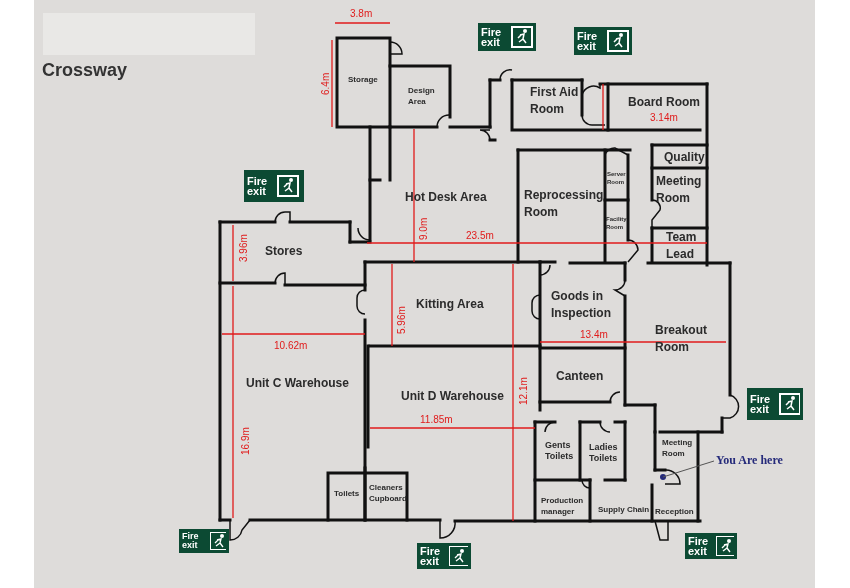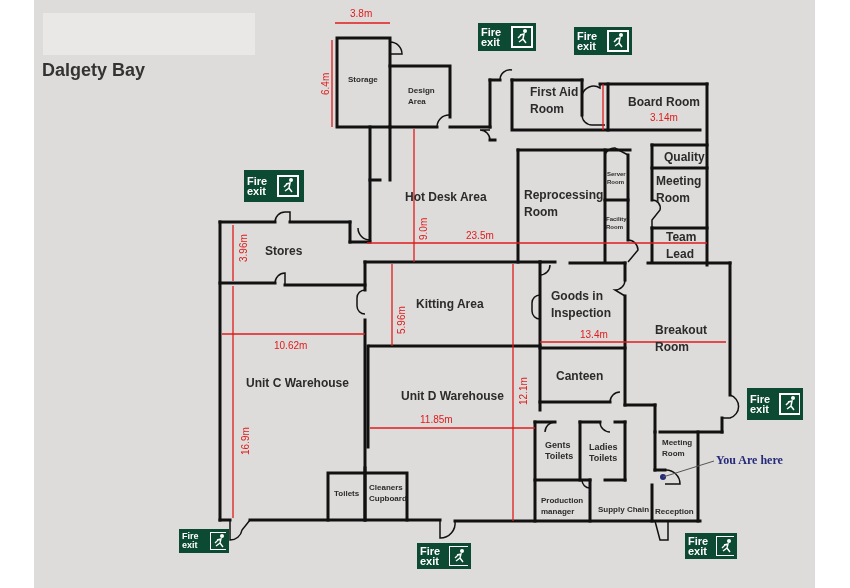--- a/index.html
+++ b/index.html
@@ -19,21 +19,21 @@
   .fire-exit .runner svg { position:absolute; left:0; top:0; }
   .you-are-here { position:absolute; left:716px; top:453px; color:#252a7a; font-family:Liberation Serif, serif; font-weight:bold; font-size:12px; white-space:nowrap; }
 </style>
 </head>
 <body>
 
 <div class="paper"></div>
 <div class="blank-box"></div>
 
 <div class="address">
-  <div>Dalgety Bay</div>
+  <div>Crossway</div>
 </div>
 
 <svg class="plan" width="850" height="588" viewBox="0 0 850 588">
   <g fill="none" stroke="#111" stroke-width="3" stroke-linecap="square">
 
     <polyline points="390,38 337,38 337,127 390,127 390,38"></polyline>
 
     <polyline points="390,66 450,66 450,117"></polyline>
     <line x1="390" y1="127" x2="437" y2="127"></line>
 

